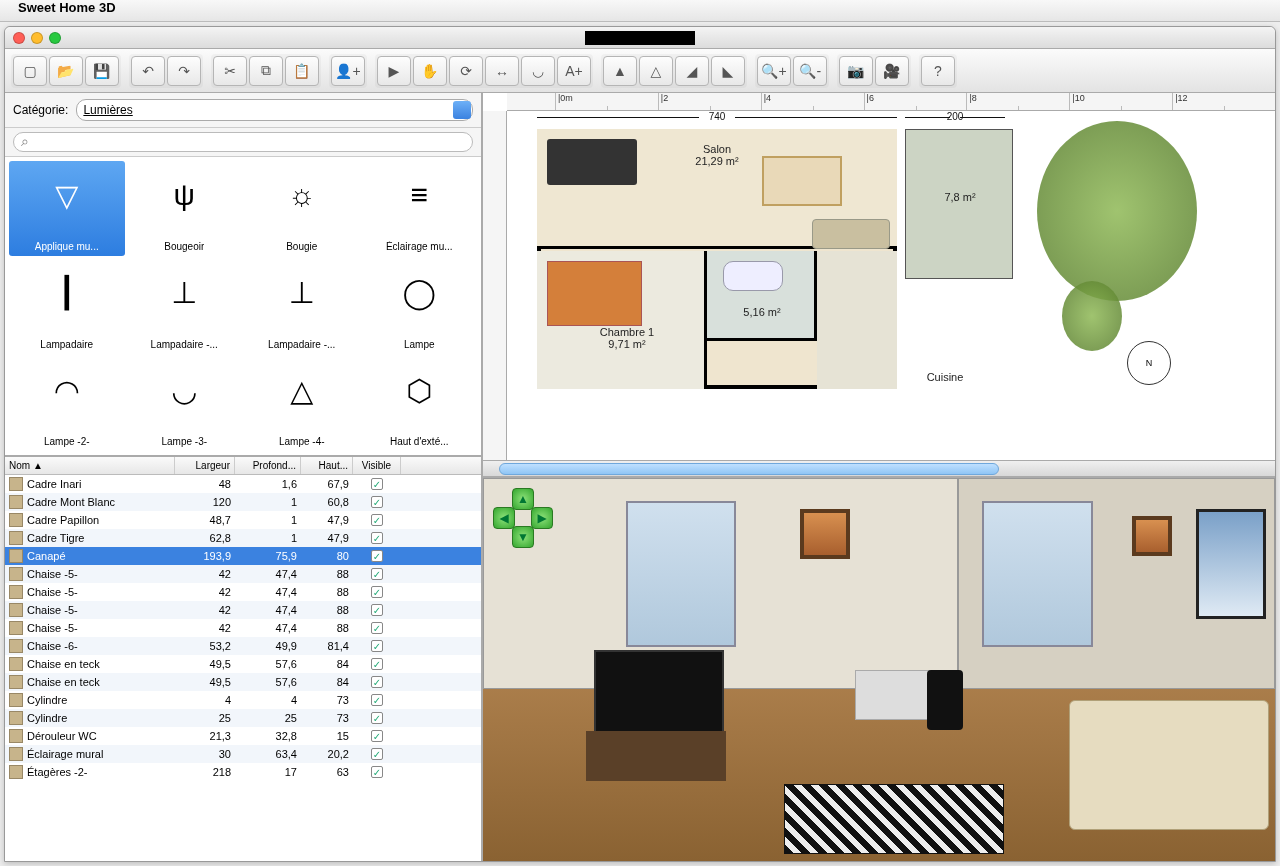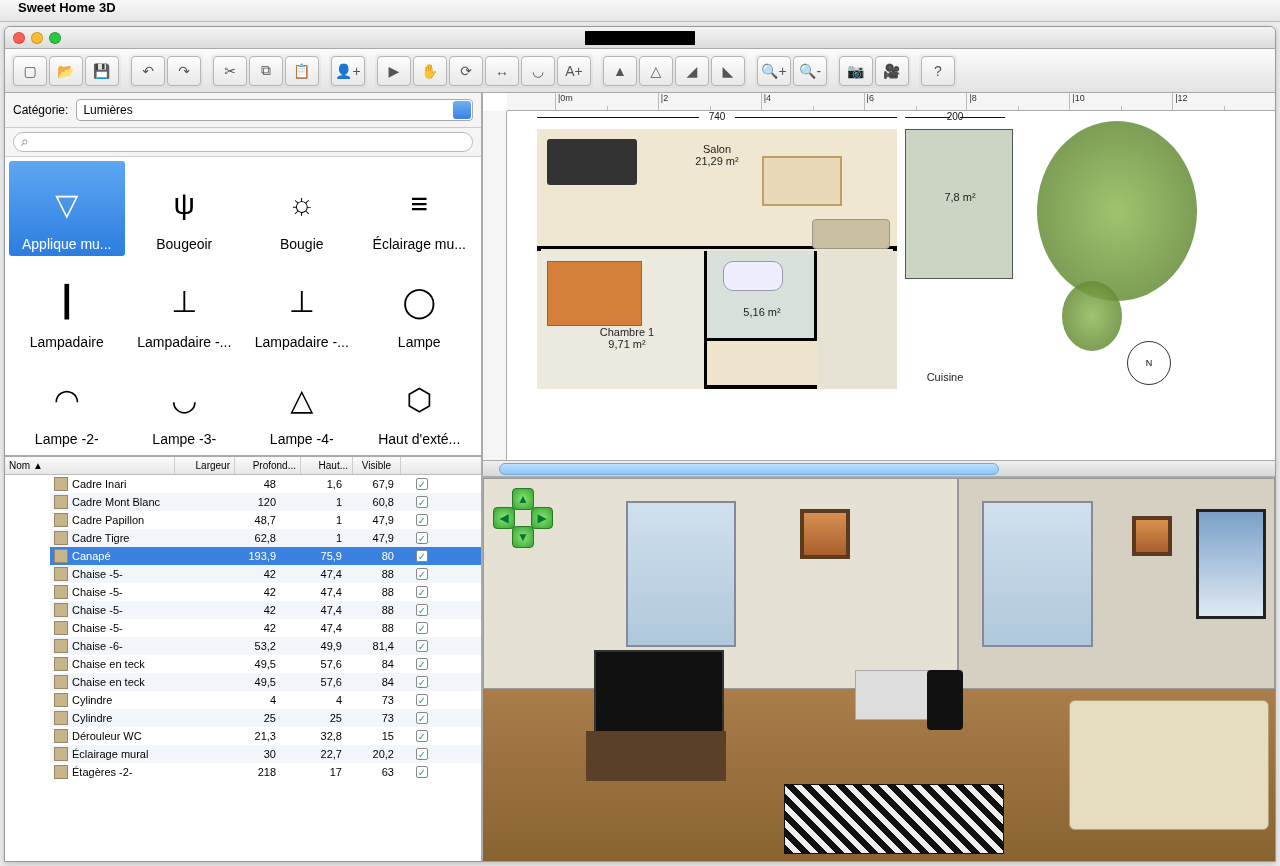--- a/index.html
+++ b/index.html
@@ -14,35 +14,35 @@
 .dot.r { background: #ff5f57; } .dot.y { background: #ffbd2e; } .dot.g { background: #28c940; }
 .title-censor { position: absolute; left: 50%; transform: translateX(-50%); width: 110px; height: 14px; background: #000; }
 .toolbar { height: 44px; background: linear-gradient(#fbfbfb,#e3e3e3); border-bottom: 1px solid #aaa; display: flex; align-items: center; padding: 4px 6px; gap: 8px; }
 .tgroup { display: flex; gap: 2px; background: rgba(0,0,0,.03); padding: 2px; border-radius: 4px; }
 .tbtn { width: 34px; height: 30px; background: linear-gradient(#fdfdfd,#e8e8e8); border: 1px solid #b5b5b5; border-radius: 4px; display: flex; align-items: center; justify-content: center; cursor: pointer; font-size: 14px; color: #555; }
 .content { flex: 1; display: flex; overflow: hidden; }
 .left { width: 478px; display: flex; flex-direction: column; border-right: 2px solid #aaa; }
 .right { flex: 1; display: flex; flex-direction: column; }
 .catrow { display: flex; align-items: center; padding: 6px 8px; gap: 8px; background: #f5f5f5; border-bottom: 1px solid #ccc; }
 .catlabel { font-size: 12px; }
-.catselect { flex: 1; height: 22px; border: 1px solid #aaa; border-radius: 4px; background: #fff; padding: 0 20px 0 6px; position: relative; display: flex; align-items: center; font-size: 12px; }
+.catselect { flex: 1; height: 22px; border: 1px solid #aaa; border-radius: 10px; background: #fff; padding: 0 20px 0 6px; position: relative; display: flex; align-items: center; font-size: 12px; text-decoration: underline; }
 .catselect::after { content: ""; position: absolute; right: 1px; top: 1px; bottom: 1px; width: 18px; background: linear-gradient(#6db0f7,#3b82e0); border-radius: 3px; }
 .searchrow { padding: 4px 8px; background: #f5f5f5; border-bottom: 1px solid #ccc; }
 .search { width: 100%; height: 20px; border: 1px solid #bbb; border-radius: 10px; padding: 0 8px 0 22px; background: #fff; position: relative; }
 .search-wrap { position: relative; }
 .search-wrap::before { content: "⌕"; position: absolute; left: 8px; top: 1px; color: #888; font-size: 14px; z-index: 1; }
 .catalog { height: 300px; overflow: auto; background: #fff; display: grid; grid-template-columns: repeat(4,1fr); gap: 2px; padding: 4px; border-bottom: 2px solid #aaa; }
 .cat-item { display: flex; flex-direction: column; align-items: center; justify-content: flex-end; padding: 4px; cursor: pointer; text-align: center; }
 .cat-item.sel { background: linear-gradient(#5ea7f2,#2d7de0); color: #fff; border-radius: 3px; }
 .cat-thumb { width: 62px; height: 60px; display: flex; align-items: center; justify-content: center; font-size: 30px; }
-.cat-label { font-size: 14px; white-space: nowrap; overflow: hidden; text-overflow: ellipsis; max-width: 100%; margin-top: 2px; }
+.cat-label { font-size: 10px; white-space: nowrap; overflow: hidden; text-overflow: ellipsis; max-width: 100%; margin-top: 16px; }
 .fhead { display: flex; background: linear-gradient(#fafafa,#e7e7e7); border-bottom: 1px solid #bbb; font-size: 10px; }
 .fhead > div { padding: 3px 4px; border-right: 1px solid #ccc; overflow: hidden; white-space: nowrap; text-overflow: ellipsis; }
 .col-name { width: 170px; } .col-w { width: 60px; text-align: right; } .col-d { width: 66px; text-align: right; } .col-h { width: 52px; text-align: right; } .col-v { width: 48px; text-align: center; }
-.flist { flex: 1; overflow: auto; padding-left: 45px; }
+.flist { flex: 1; overflow: auto; }
 .frow { display: flex; font-size: 11px; height: 18px; align-items: center; }
 .frow:nth-child(even) { background: #f2f6fb; }
 .frow.sel { background: #3b82e0; color: #fff; align-items: center; }
 .frow > div { padding: 1px 4px; overflow: hidden; white-space: nowrap; text-overflow: ellipsis; }
 .frow .col-name { display: flex; align-items: center; gap: 4px; }
 .fic { width: 14px; height: 14px; background: #c7b48b; border: 1px solid #998866; display: inline-block; flex-shrink: 0; }
 .chk { width: 12px; height: 12px; border: 1px solid #888; border-radius: 2px; background: #fff; display: inline-flex; align-items: center; justify-content: center; color: #2a7; font-size: 10px; }
 .plan { flex: 1; position: relative; background: #fff; border-bottom: 2px solid #aaa; overflow: hidden; }
 .ruler-h { position: absolute; top: 0; left: 24px; right: 0; height: 18px; background: #f5f5f5; border-bottom: 1px solid #aaa; display: flex; padding-left: 48px; }
 .rtick { flex: 1; border-left: 1px solid #bbb; font-size: 9px; padding-left: 2px; color: #333; position: relative; }
@@ -358,21 +358,21 @@
             <div class="col-d">32,8</div>
             <div class="col-h">15</div>
             <div class="col-v"><span class="chk">✓</span></div>
           </div>
           <div class="frow">
             <div class="col-name">
               <span class="fic"></span>
               <span>Éclairage mural</span>
             </div>
             <div class="col-w">30</div>
-            <div class="col-d">22,7</div>
+            <div class="col-d">63,4</div>
             <div class="col-h">20,2</div>
             <div class="col-v"><span class="chk">✓</span></div>
           </div>
           <div class="frow">
             <div class="col-name">
               <span class="fic"></span>
               <span>Étagères -2-</span>
             </div>
             <div class="col-w">218</div>
             <div class="col-d">17</div>

